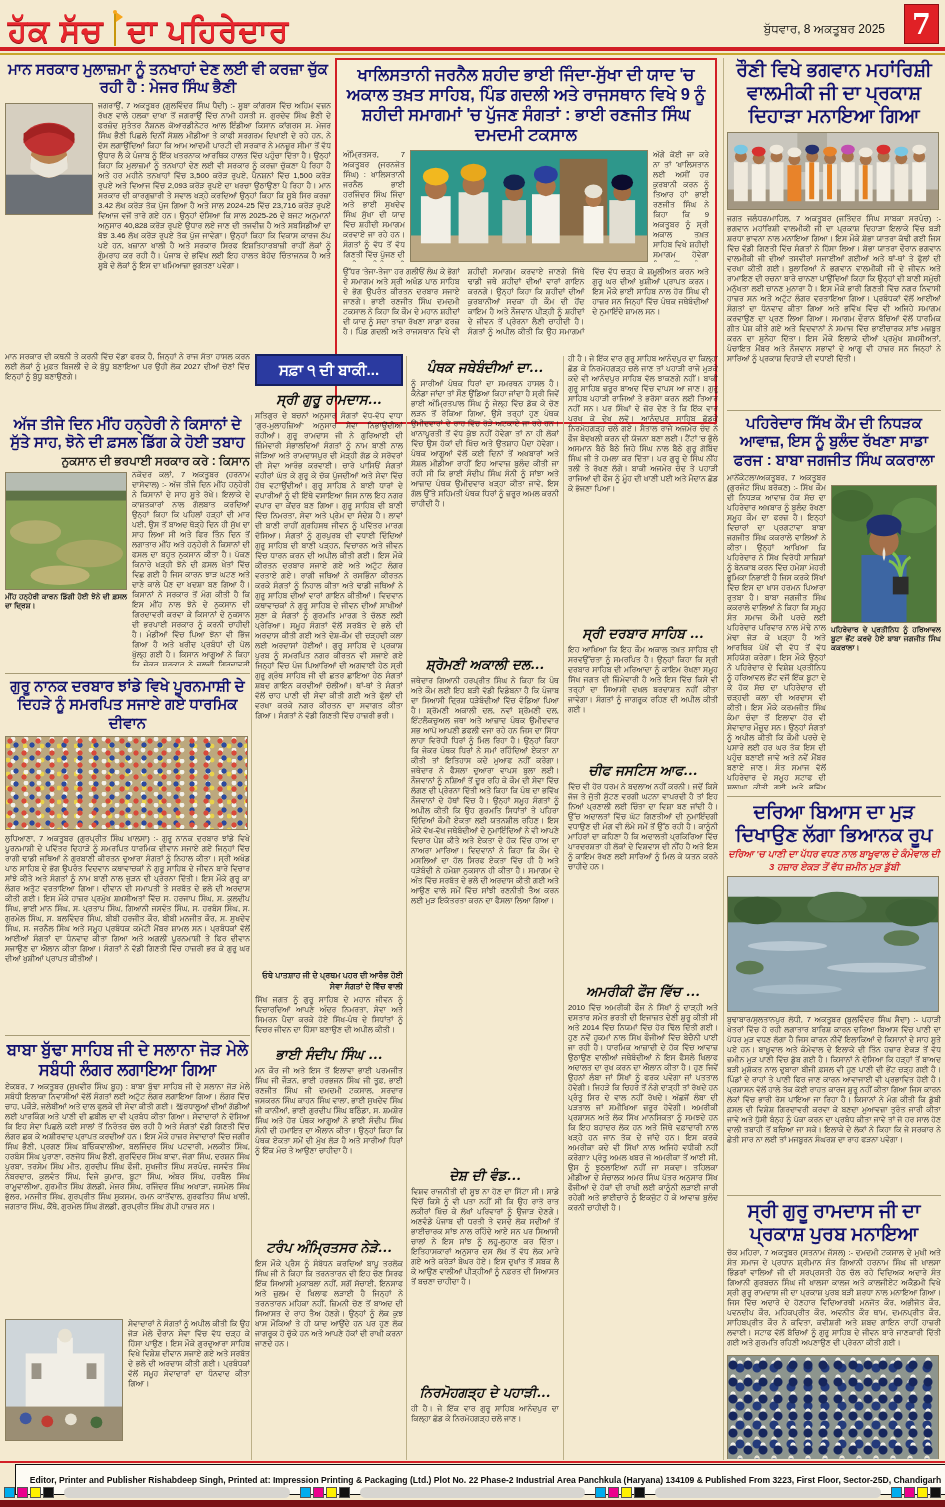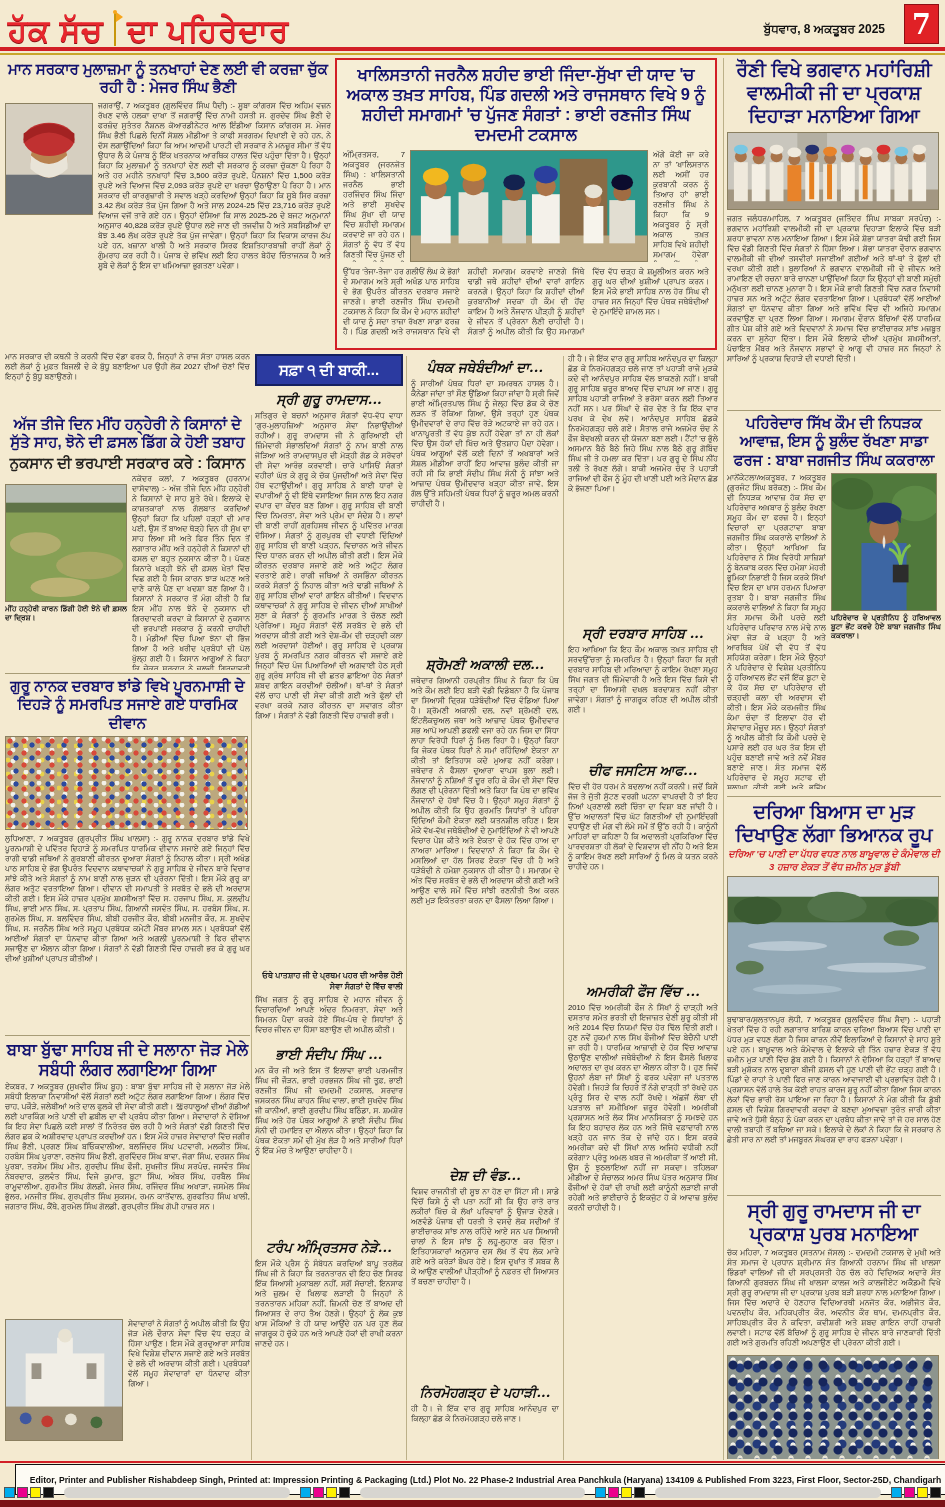--- a/index.html
+++ b/index.html
@@ -4,35 +4,35 @@
 <style>
   *{margin:0;padding:0;box-sizing:border-box}
   html,body{width:945px;height:1507px}
   body{position:relative;background:#f4ead0;font-family:"Liberation Sans",sans-serif;overflow:hidden;color:#1b1b1b}
   .abs{position:absolute}
   .headline{font-weight:bold;color:#11106e;text-align:center;line-height:1.22;font-family:"Liberation Sans",sans-serif}
   .hl-16{font-size:16.5px}
   .hl-15{font-size:15px}
   .hl-14{font-size:19px}
   .body-text{font-size:7.7px;line-height:10px;text-align:justify;overflow:hidden;color:#181818}
-  .subhead{font-size:15px;font-weight:bold;text-align:center;color:#23221f}
+  .subhead{font-size:12px;font-weight:bold;text-align:right;color:#23221f}
   .subhead-red{font-size:9.5px;font-weight:bold;font-style:italic;text-align:center;color:#d21f26;line-height:1.3}
   .cont-head{font-family:"DejaVu Serif",serif;font-style:italic;font-weight:bold;font-size:13.5px;text-align:center;color:#0e0e0e;padding:5px 0 3px 0}
   .mini-head{font-size:8px;font-weight:bold;text-align:right;line-height:11px;padding:3px 0}
   .banner{background:#2b3aa0;border:2px solid #15205f;color:#ffffff;font-weight:bold;font-size:15px;text-align:center;padding:5px 2px}
   .photo{border:1px solid #8a7f5f;overflow:hidden;background:#cfcabb}
   .photo svg{display:block;width:100%;height:100%}
   .caption{font-size:7.3px;font-weight:bold;line-height:9.3px;text-align:justify;color:#111;padding-top:2px}
   .vrule{position:absolute;width:1px;background:#bcb088}
   .hrule{position:absolute;height:1px;background:#a79c76}
   .redbox{position:absolute;border:2px solid #d21f26;padding:4px 6px;background:#f6eed6}
   .col{position:absolute;display:flex;flex-direction:column;overflow:hidden}
   .sec-body{flex:0 0 auto;overflow:hidden}
   .masthead-title{font-weight:bold;color:#e8262d;font-size:31px;letter-spacing:1px;line-height:1;text-shadow:0 1px 0 #8d0f13;display:flex;align-items:flex-end;gap:4px}
-  .date-text{font-size:12px;font-weight:bold;color:#111}
+  .date-text{font-size:12px;font-weight:normal;color:#111}
   .pageno{background:#e02126;color:#fff;font-family:"DejaVu Serif",serif;font-weight:bold;font-size:27px;width:35px;height:40px;display:flex;align-items:center;justify-content:center;border:1px solid #8d0f13}
   .editor-strip{border:1.5px solid #111;background:#fdfbf4;font-size:8.6px;font-weight:bold;color:#111;display:flex;align-items:center;justify-content:center;white-space:nowrap;overflow:hidden}
   .cmyk{display:flex;gap:2px}
   .cmyk span{width:11px;height:11px;display:block;border:0.5px solid #555}
   .graybar{height:11px;background:#d7d5d0;border-radius:6px;flex:1}
   .footer-row{position:absolute;display:flex;align-items:center;gap:10px}
 </style>
 </head>
 <body>
 
@@ -69,21 +69,21 @@
     </div>
     <p class="body-text" style="height:232px">ਜਗਰਾਉਂ, 7 ਅਕਤੂਬਰ (ਗੁਲਵਿੰਦਰ ਸਿੰਘ ਧੈਦੀ) :- ਸੂਬਾ ਕਾਂਗਰਸ ਵਿੱਚ ਅਹਿਮ ਵਜ਼ਨ ਰੱਖਣ ਵਾਲੇ ਹਲਕਾ ਦਾਖਾ ਤੋਂ ਜਗਰਾਉਂ ਵਿੱਚ ਨਾਮੀ ਹਸਤੀ ਸ. ਗੁਰਦੇਵ ਸਿੰਘ ਭੈਣੀ ਦੇ ਫਰਜ਼ੰਦ ਸੁਤੰਤਰ ਨੈਸ਼ਨਲ ਕੋਆਰਡੀਨੇਟਰ ਆਲ ਇੰਡੀਆ ਕਿਸਾਨ ਕਾਂਗਰਸ ਸ. ਮੇਜਰ ਸਿੰਘ ਭੈਣੀ ਪਿਛਲੇ ਦਿਨੀਂ ਸੋਸ਼ਲ ਮੀਡੀਆ ਤੇ ਕਾਫੀ ਸਰਗਰਮ ਦਿਖਾਈ ਦੇ ਰਹੇ ਹਨ, ਨੇ ਦੱਸ ਲਗਾਉਂਦਿਆਂ ਕਿਹਾ ਕਿ ਆਮ ਆਦਮੀ ਪਾਰਟੀ ਦੀ ਸਰਕਾਰ ਨੇ ਮਨਜ਼ੂਰ ਸੀਮਾ ਤੋਂ ਵੱਧ ਉਧਾਰ ਲੈ ਕੇ ਪੰਜਾਬ ਨੂੰ ਇੱਕ ਖਤਰਨਾਕ ਆਰਥਿਕ ਹਾਲਤ ਵਿੱਚ ਪਹੁੰਚਾ ਦਿੱਤਾ ਹੈ। ਉਨ੍ਹਾਂ ਕਿਹਾ ਕਿ ਮੁਲਾਜ਼ਮਾਂ ਨੂੰ ਤਨਖਾਹਾਂ ਦੇਣ ਲਈ ਵੀ ਸਰਕਾਰ ਨੂੰ ਕਰਜ਼ਾ ਚੁੱਕਣਾ ਪੈ ਰਿਹਾ ਹੈ ਅਤੇ ਹਰ ਮਹੀਨੇ ਤਨਖਾਹਾਂ ਵਿੱਚ 3,500 ਕਰੋੜ ਰੁਪਏ, ਪੈਨਸ਼ਨਾਂ ਵਿੱਚ 1,500 ਕਰੋੜ ਰੁਪਏ ਅਤੇ ਵਿਆਜ ਵਿੱਚ 2,093 ਕਰੋੜ ਰੁਪਏ ਦਾ ਖਰਚਾ ਉਠਾਉਣਾ ਪੈ ਰਿਹਾ ਹੈ। ਮਾਨ ਸਰਕਾਰ ਦੀ ਕਾਰਗੁਜ਼ਾਰੀ ਤੇ ਸਵਾਲ ਖੜ੍ਹੇ ਕਰਦਿਆਂ ਉਨ੍ਹਾਂ ਕਿਹਾ ਕਿ ਸੂਬੇ ਸਿਰ ਕਰਜ਼ਾ 3.42 ਲੱਖ ਕਰੋੜ ਤੱਕ ਪੁੱਜ ਗਿਆ ਹੈ ਅਤੇ ਸਾਲ 2024-25 ਵਿੱਚ 23,716 ਕਰੋੜ ਰੁਪਏ ਵਿਆਜ ਵਜੋਂ ਤਾਰੇ ਗਏ ਹਨ। ਉਨ੍ਹਾਂ ਦੱਸਿਆ ਕਿ ਸਾਲ 2025-26 ਦੇ ਬਜਟ ਅਨੁਮਾਨਾਂ ਅਨੁਸਾਰ 40,828 ਕਰੋੜ ਰੁਪਏ ਉਧਾਰ ਲਏ ਜਾਣ ਦੀ ਤਜਵੀਜ਼ ਹੈ ਅਤੇ ਸਬਸਿਡੀਆਂ ਦਾ ਬੋਝ 3.46 ਲੱਖ ਕਰੋੜ ਰੁਪਏ ਤੱਕ ਪੁੱਜ ਜਾਵੇਗਾ। ਉਨ੍ਹਾਂ ਕਿਹਾ ਕਿ ਵਿਕਾਸ ਕਾਰਜ ਠੱਪ ਪਏ ਹਨ, ਖਜ਼ਾਨਾ ਖਾਲੀ ਹੈ ਅਤੇ ਸਰਕਾਰ ਸਿਰਫ ਇਸ਼ਤਿਹਾਰਬਾਜ਼ੀ ਰਾਹੀਂ ਲੋਕਾਂ ਨੂੰ ਗੁੰਮਰਾਹ ਕਰ ਰਹੀ ਹੈ। ਪੰਜਾਬ ਦੇ ਭਵਿੱਖ ਲਈ ਇਹ ਹਾਲਤ ਬੇਹੱਦ ਚਿੰਤਾਜਨਕ ਹੈ ਅਤੇ ਸੂਬੇ ਦੇ ਲੋਕਾਂ ਨੂੰ ਇਸ ਦਾ ਖਮਿਆਜ਼ਾ ਭੁਗਤਣਾ ਪਵੇਗਾ।</p>
   </div>
 </section>
 <p class="abs body-text" style="left:5px;top:352px;width:245px;height:60px">ਮਾਨ ਸਰਕਾਰ ਦੀ ਕਥਨੀ ਤੇ ਕਰਨੀ ਵਿੱਚ ਵੱਡਾ ਫਰਕ ਹੈ, ਜਿਨ੍ਹਾਂ ਨੇ ਰਾਜ ਸੱਤਾ ਹਾਸਲ ਕਰਨ ਲਈ ਲੋਕਾਂ ਨੂੰ ਮੁਫ਼ਤ ਬਿਜਲੀ ਦੇ ਕੇ ਬੁੱਧੂ ਬਣਾਇਆ ਪਰ ਉਹੀ ਲੋਕ 2027 ਦੀਆਂ ਚੋਣਾਂ ਵਿੱਚ ਇਨ੍ਹਾਂ ਨੂੰ ਬੁੱਧੂ ਬਣਾਉਣਗੇ।</p>
 
 <section class="abs" style="left:5px;top:415px;width:245px;height:256px;overflow:hidden">
   <h2 class="headline hl-15">ਅੱਜ ਤੀਜੇ ਦਿਨ ਮੀਂਹ ਹਨ੍ਹੇਰੀ ਨੇ ਕਿਸਾਨਾਂ ਦੇ ਸੁੱਤੇ ਸਾਹ, ਝੋਨੇ ਦੀ ਫ਼ਸਲ ਡਿੱਗ ਕੇ ਹੋਈ ਤਬਾਹ</h2>
   <div class="subhead" style="margin:2px 0">ਨੁਕਸਾਨ ਦੀ ਭਰਪਾਈ ਸਰਕਾਰ ਕਰੇ : ਕਿਸਾਨ</div>
   <div>
-    <div style="float:left;width:122px;margin:10px 5px 2px 0">
+    <div style="float:left;width:122px;margin:2px 5px 2px 0">
       <div class="photo" style="width:122px;height:118px">
         <svg viewBox="0 0 122 118" preserveAspectRatio="none">
           <rect width="122" height="22" fill="#b6bcb2"></rect>
           <rect y="18" width="122" height="12" fill="#5f7347"></rect>
           <rect y="28" width="122" height="90" fill="#87a055"></rect>
           <ellipse cx="30" cy="60" rx="26" ry="12" fill="#b1ad6e"></ellipse>
           <ellipse cx="85" cy="82" rx="34" ry="14" fill="#a8a765"></ellipse>
           <ellipse cx="55" cy="104" rx="30" ry="10" fill="#bdb375"></ellipse>
         </svg>
       </div>
@@ -117,21 +117,21 @@
         <circle cx="20" cy="100" r="6" fill="#3f57a0"></circle>
         <circle cx="42" cy="103" r="6" fill="#c23b32"></circle>
         <circle cx="66" cy="101" r="6" fill="#e6e0d0"></circle>
         <circle cx="92" cy="104" r="6" fill="#476b3c"></circle>
       </svg>
     </div>
     <p class="body-text" style="height:122px">ਸੇਵਾਦਾਰਾਂ ਨੇ ਸੰਗਤਾਂ ਨੂੰ ਅਪੀਲ ਕੀਤੀ ਕਿ ਉਹ ਜੋੜ ਮੇਲੇ ਦੌਰਾਨ ਸੇਵਾ ਵਿੱਚ ਵੱਧ ਚੜ੍ਹ ਕੇ ਹਿੱਸਾ ਪਾਉਣ। ਇਸ ਮੌਕੇ ਗੁਰਦੁਆਰਾ ਸਾਹਿਬ ਵਿਖੇ ਵਿਸ਼ੇਸ਼ ਦੀਵਾਨ ਸਜਾਏ ਗਏ ਅਤੇ ਸਰਬੱਤ ਦੇ ਭਲੇ ਦੀ ਅਰਦਾਸ ਕੀਤੀ ਗਈ। ਪ੍ਰਬੰਧਕਾਂ ਵੱਲੋਂ ਸਮੂਹ ਸੇਵਾਦਾਰਾਂ ਦਾ ਧੰਨਵਾਦ ਕੀਤਾ ਗਿਆ।</p>
   </div>
 </section>
 
-<section class="redbox" style="left:335px;top:58px;width:382px;height:292px;overflow:hidden">
+<section class="redbox" style="left:335px;top:58px;width:382px;height:366px;overflow:hidden">
   <h2 class="headline hl-16">ਖਾਲਿਸਤਾਨੀ ਜਰਨੈਲ ਸ਼ਹੀਦ ਭਾਈ ਜਿੰਦਾ-ਸੁੱਖਾ ਦੀ ਯਾਦ 'ਚ ਅਕਾਲ ਤਖ਼ਤ ਸਾਹਿਬ, ਪਿੰਡ ਗਦਲੀ ਅਤੇ ਰਾਜਸਥਾਨ ਵਿਖੇ 9 ਨੂੰ ਸ਼ਹੀਦੀ ਸਮਾਗਮਾਂ 'ਚ ਪੁੱਜਣ ਸੰਗਤਾਂ : ਭਾਈ ਰਣਜੀਤ ਸਿੰਘ ਦਮਦਮੀ ਟਕਸਾਲ</h2>
   <div style="display:flex;gap:5px;margin-top:5px">
     <p class="body-text" style="width:62px;height:112px">ਅੰਮ੍ਰਿਤਸਰ, 7 ਅਕਤੂਬਰ (ਜਰਨਜੋਤ ਸਿੰਘ) : ਖਾਲਿਸਤਾਨੀ ਜਰਨੈਲ ਭਾਈ ਹਰਜਿੰਦਰ ਸਿੰਘ ਜਿੰਦਾ ਅਤੇ ਭਾਈ ਸੁਖਦੇਵ ਸਿੰਘ ਸੁੱਖਾ ਦੀ ਯਾਦ ਵਿੱਚ ਸ਼ਹੀਦੀ ਸਮਾਗਮ ਕਰਵਾਏ ਜਾ ਰਹੇ ਹਨ। ਸੰਗਤਾਂ ਨੂੰ ਵੱਧ ਤੋਂ ਵੱਧ ਗਿਣਤੀ ਵਿੱਚ ਪੁੱਜਣ ਦੀ ਅਪੀਲ ਕੀਤੀ ਗਈ ਹੈ।</p>
     <div class="photo" style="width:238px;height:112px;flex:0 0 auto">
       <svg viewBox="0 0 238 112" preserveAspectRatio="none">
         <rect width="238" height="112" fill="#2e978b"></rect>
         <rect x="150" y="8" width="48" height="96" fill="#8a6b46"></rect>
         <rect y="86" width="238" height="26" fill="#bba883"></rect>
         <rect x="10" y="46" width="30" height="48" fill="#f2efe6"></rect>
           <circle cx="25" cy="38" r="11" fill="#ab7449"></circle>
@@ -243,21 +243,21 @@
       </g>
     </svg>
   </div>
   <p class="body-text" style="height:218px">ਜਗਤ ਜਲੰਧਰ/ਮਾਹਿਲ, 7 ਅਕਤੂਬਰ (ਜਤਿੰਦਰ ਸਿੰਘ ਸਾਬਕਾ ਸਰਪੰਚ) :- ਭਗਵਾਨ ਮਹਾਂਰਿਸ਼ੀ ਵਾਲਮੀਕੀ ਜੀ ਦਾ ਪ੍ਰਕਾਸ਼ ਦਿਹਾੜਾ ਇਲਾਕੇ ਵਿੱਚ ਬੜੀ ਸ਼ਰਧਾ ਭਾਵਨਾ ਨਾਲ ਮਨਾਇਆ ਗਿਆ। ਇਸ ਮੌਕੇ ਸ਼ੋਭਾ ਯਾਤਰਾ ਕੱਢੀ ਗਈ ਜਿਸ ਵਿੱਚ ਵੱਡੀ ਗਿਣਤੀ ਵਿੱਚ ਸੰਗਤਾਂ ਨੇ ਹਿੱਸਾ ਲਿਆ। ਸ਼ੋਭਾ ਯਾਤਰਾ ਦੌਰਾਨ ਭਗਵਾਨ ਵਾਲਮੀਕੀ ਜੀ ਦੀਆਂ ਤਸਵੀਰਾਂ ਸਜਾਈਆਂ ਗਈਆਂ ਅਤੇ ਥਾਂ-ਥਾਂ ਤੇ ਫੁੱਲਾਂ ਦੀ ਵਰਖਾ ਕੀਤੀ ਗਈ। ਬੁਲਾਰਿਆਂ ਨੇ ਭਗਵਾਨ ਵਾਲਮੀਕੀ ਜੀ ਦੇ ਜੀਵਨ ਅਤੇ ਰਾਮਾਇਣ ਦੀ ਰਚਨਾ ਬਾਰੇ ਚਾਨਣਾ ਪਾਉਂਦਿਆਂ ਕਿਹਾ ਕਿ ਉਨ੍ਹਾਂ ਦੀ ਬਾਣੀ ਸਮੁੱਚੀ ਮਨੁੱਖਤਾ ਲਈ ਚਾਨਣ ਮੁਨਾਰਾ ਹੈ। ਇਸ ਮੌਕੇ ਭਾਰੀ ਗਿਣਤੀ ਵਿੱਚ ਨਗਰ ਨਿਵਾਸੀ ਹਾਜ਼ਰ ਸਨ ਅਤੇ ਅਟੁੱਟ ਲੰਗਰ ਵਰਤਾਇਆ ਗਿਆ। ਪ੍ਰਬੰਧਕਾਂ ਵੱਲੋਂ ਆਈਆਂ ਸੰਗਤਾਂ ਦਾ ਧੰਨਵਾਦ ਕੀਤਾ ਗਿਆ ਅਤੇ ਭਵਿੱਖ ਵਿੱਚ ਵੀ ਅਜਿਹੇ ਸਮਾਗਮ ਕਰਵਾਉਣ ਦਾ ਪ੍ਰਣ ਲਿਆ ਗਿਆ। ਸਮਾਗਮ ਦੌਰਾਨ ਬੱਚਿਆਂ ਵੱਲੋਂ ਧਾਰਮਿਕ ਗੀਤ ਪੇਸ਼ ਕੀਤੇ ਗਏ ਅਤੇ ਵਿਦਵਾਨਾਂ ਨੇ ਸਮਾਜ ਵਿੱਚ ਭਾਈਚਾਰਕ ਸਾਂਝ ਮਜ਼ਬੂਤ ਕਰਨ ਦਾ ਸੁਨੇਹਾ ਦਿੱਤਾ। ਇਸ ਮੌਕੇ ਇਲਾਕੇ ਦੀਆਂ ਪ੍ਰਮੁੱਖ ਸ਼ਖ਼ਸੀਅਤਾਂ, ਪੰਚਾਇਤ ਮੈਂਬਰ ਅਤੇ ਨੌਜਵਾਨ ਸਭਾਵਾਂ ਦੇ ਆਗੂ ਵੀ ਹਾਜ਼ਰ ਸਨ ਜਿਨ੍ਹਾਂ ਨੇ ਸਾਰਿਆਂ ਨੂੰ ਪ੍ਰਕਾਸ਼ ਦਿਹਾੜੇ ਦੀ ਵਧਾਈ ਦਿੱਤੀ।</p>
 </section>
 <div class="hrule" style="left:727px;top:410px;width:214px"></div>
 
 <section class="abs" style="left:727px;top:414px;width:214px;height:380px;overflow:hidden">
   <h2 class="headline hl-15">ਪਹਿਰੇਦਾਰ ਸਿੱਖ ਕੌਮ ਦੀ ਨਿਧੜਕ ਆਵਾਜ਼, ਇਸ ਨੂੰ ਬੁਲੰਦ ਰੱਖਣਾ ਸਾਡਾ ਫਰਜ : ਬਾਬਾ ਜਗਜੀਤ ਸਿੰਘ ਕਕਰਾਲਾ</h2>
   <div style="margin-top:4px">
-    <div style="float:right;width:110px;margin:0 0 2px 5px">
+    <div style="float:right;width:110px;margin:12px 0 2px 5px">
       <div class="photo" style="width:106px;height:138px">
         <svg viewBox="0 0 106 138" preserveAspectRatio="none">
           <rect width="106" height="138" fill="#50793c"></rect>
           <ellipse cx="20" cy="20" rx="22" ry="16" fill="#446a33"></ellipse>
           <ellipse cx="85" cy="30" rx="24" ry="18" fill="#5d8a46"></ellipse>
           <rect x="30" y="70" width="46" height="68" fill="#3d66a3"></rect>
           <circle cx="53" cy="56" r="15" fill="#a5704a"></circle>
           <path d="M36 50 Q53 30 70 50 L70 42 Q53 24 36 42 Z" fill="#203070"></path>
           <ellipse cx="53" cy="40" rx="18" ry="11" fill="#203070"></ellipse>
           <path d="M53 62 Q50 70 53 76 Q56 70 53 62" fill="#e9e4d8"></path>

